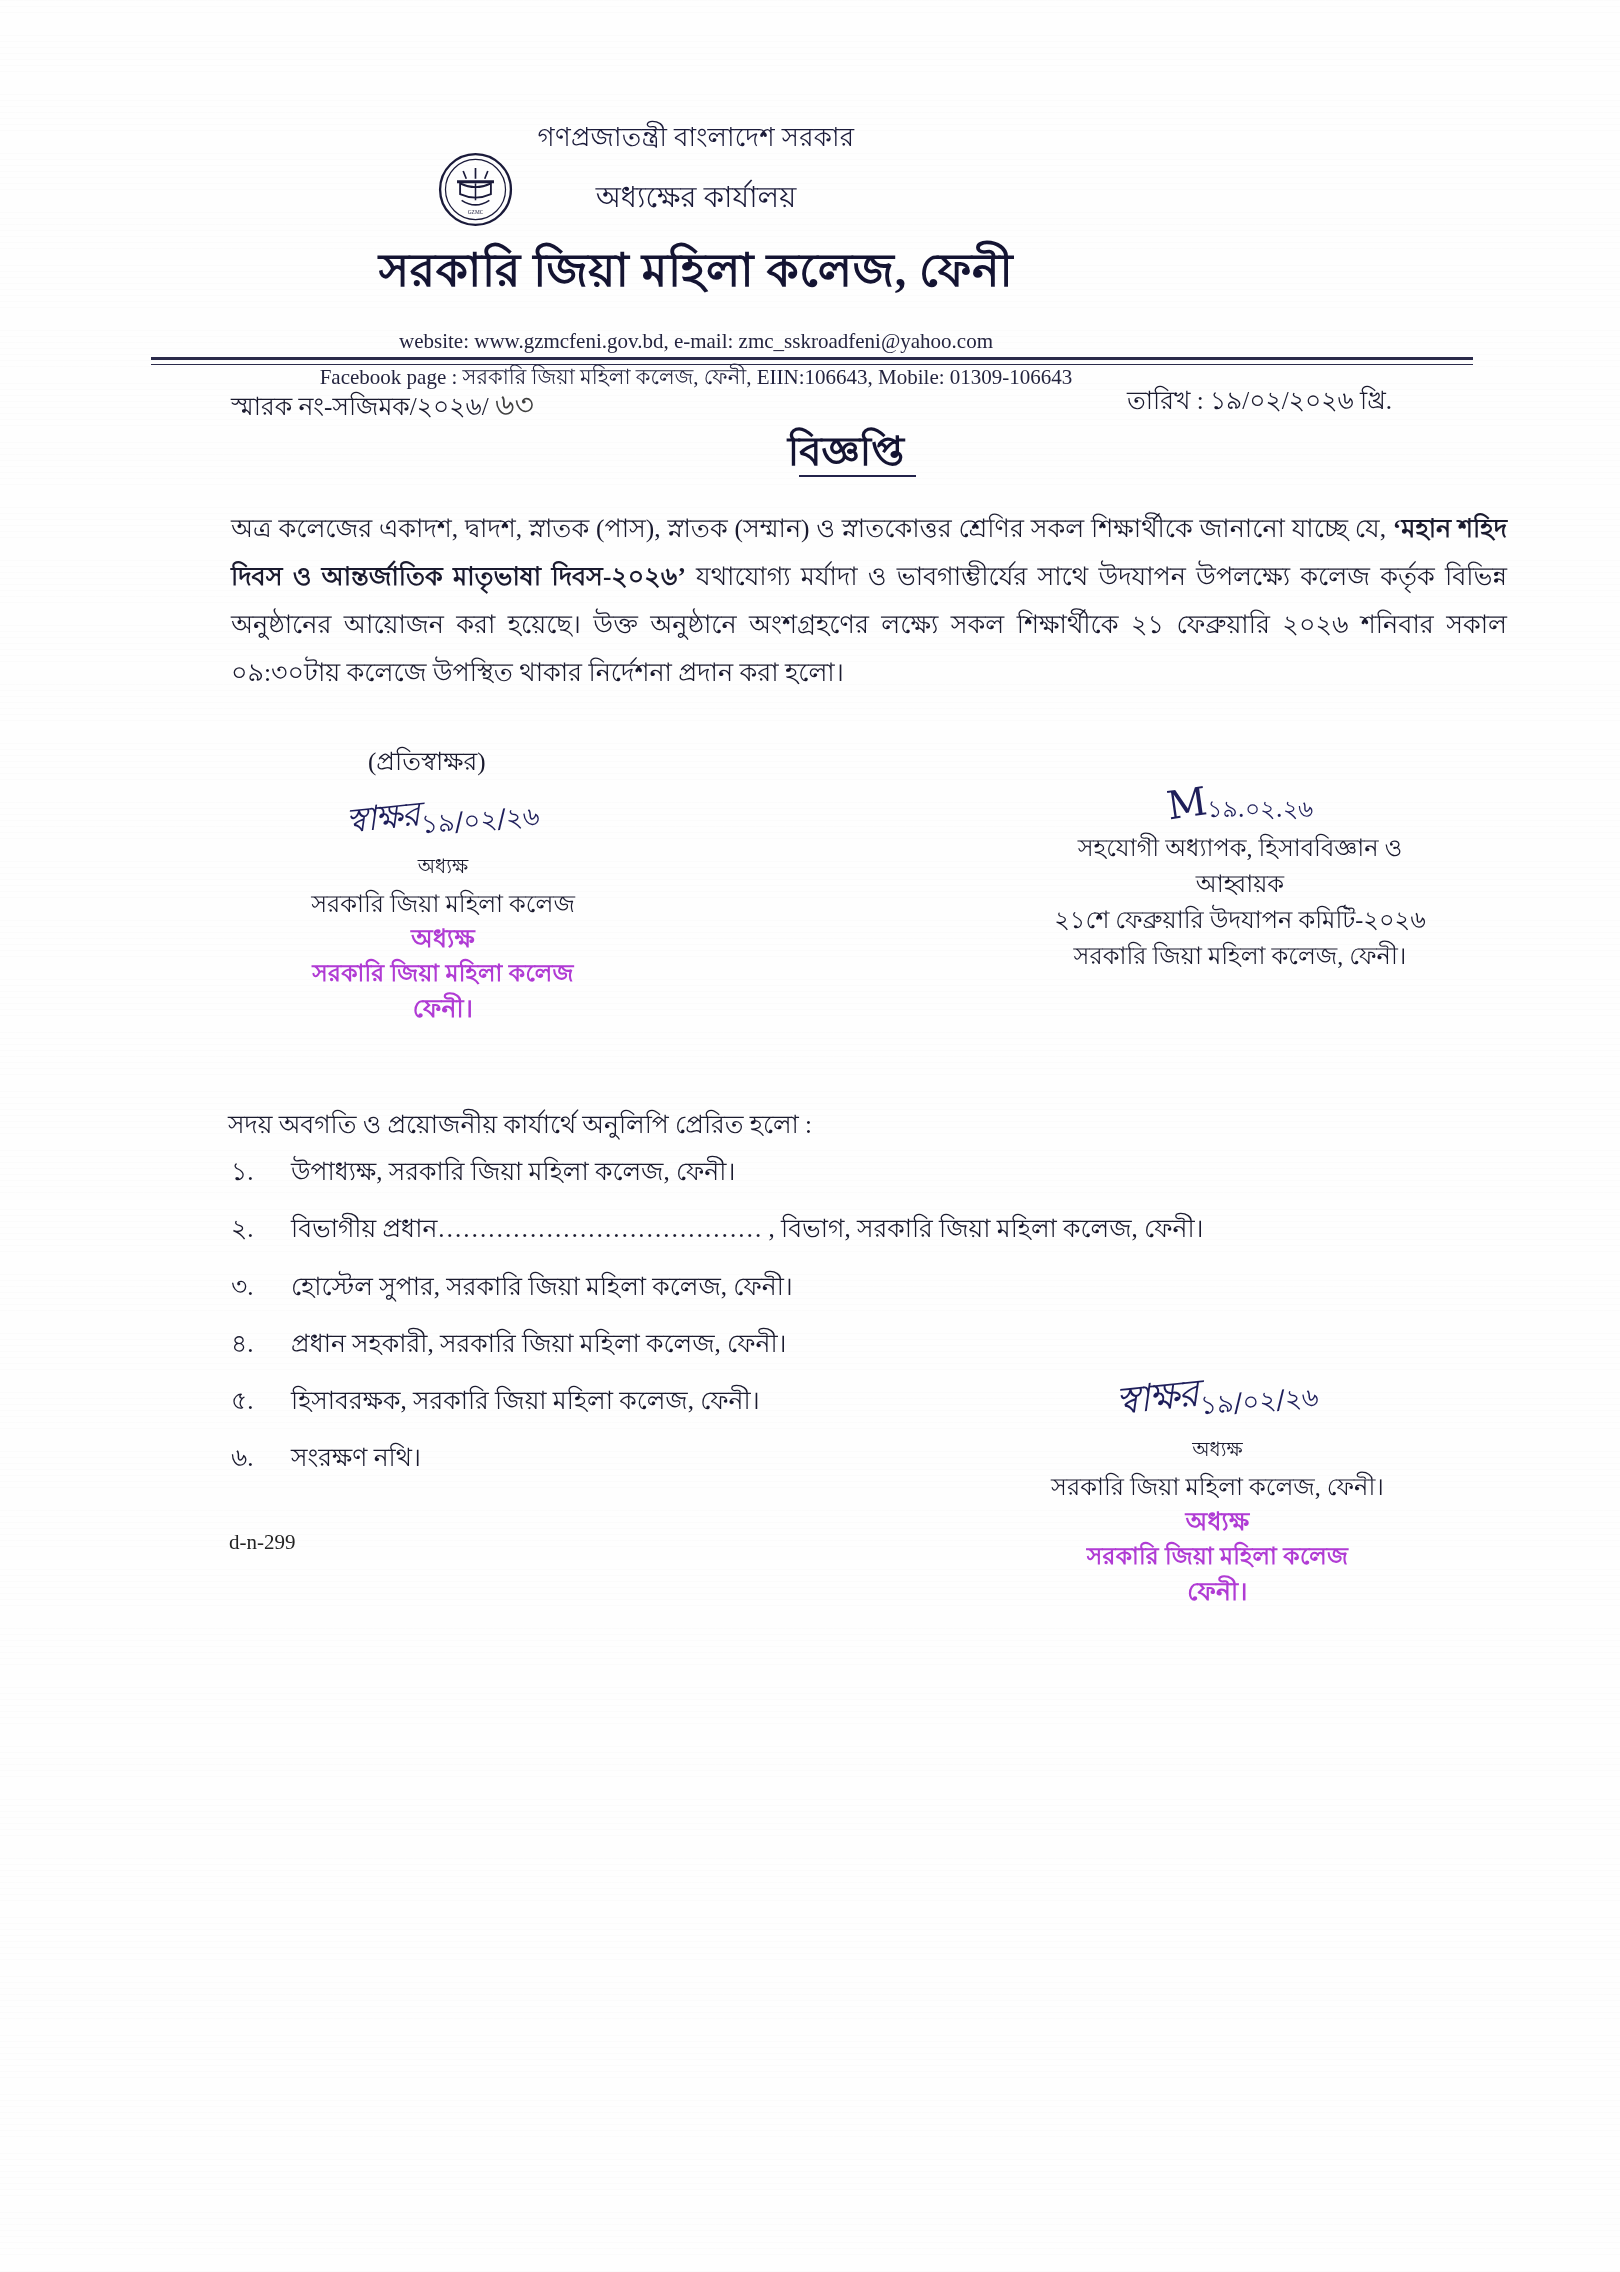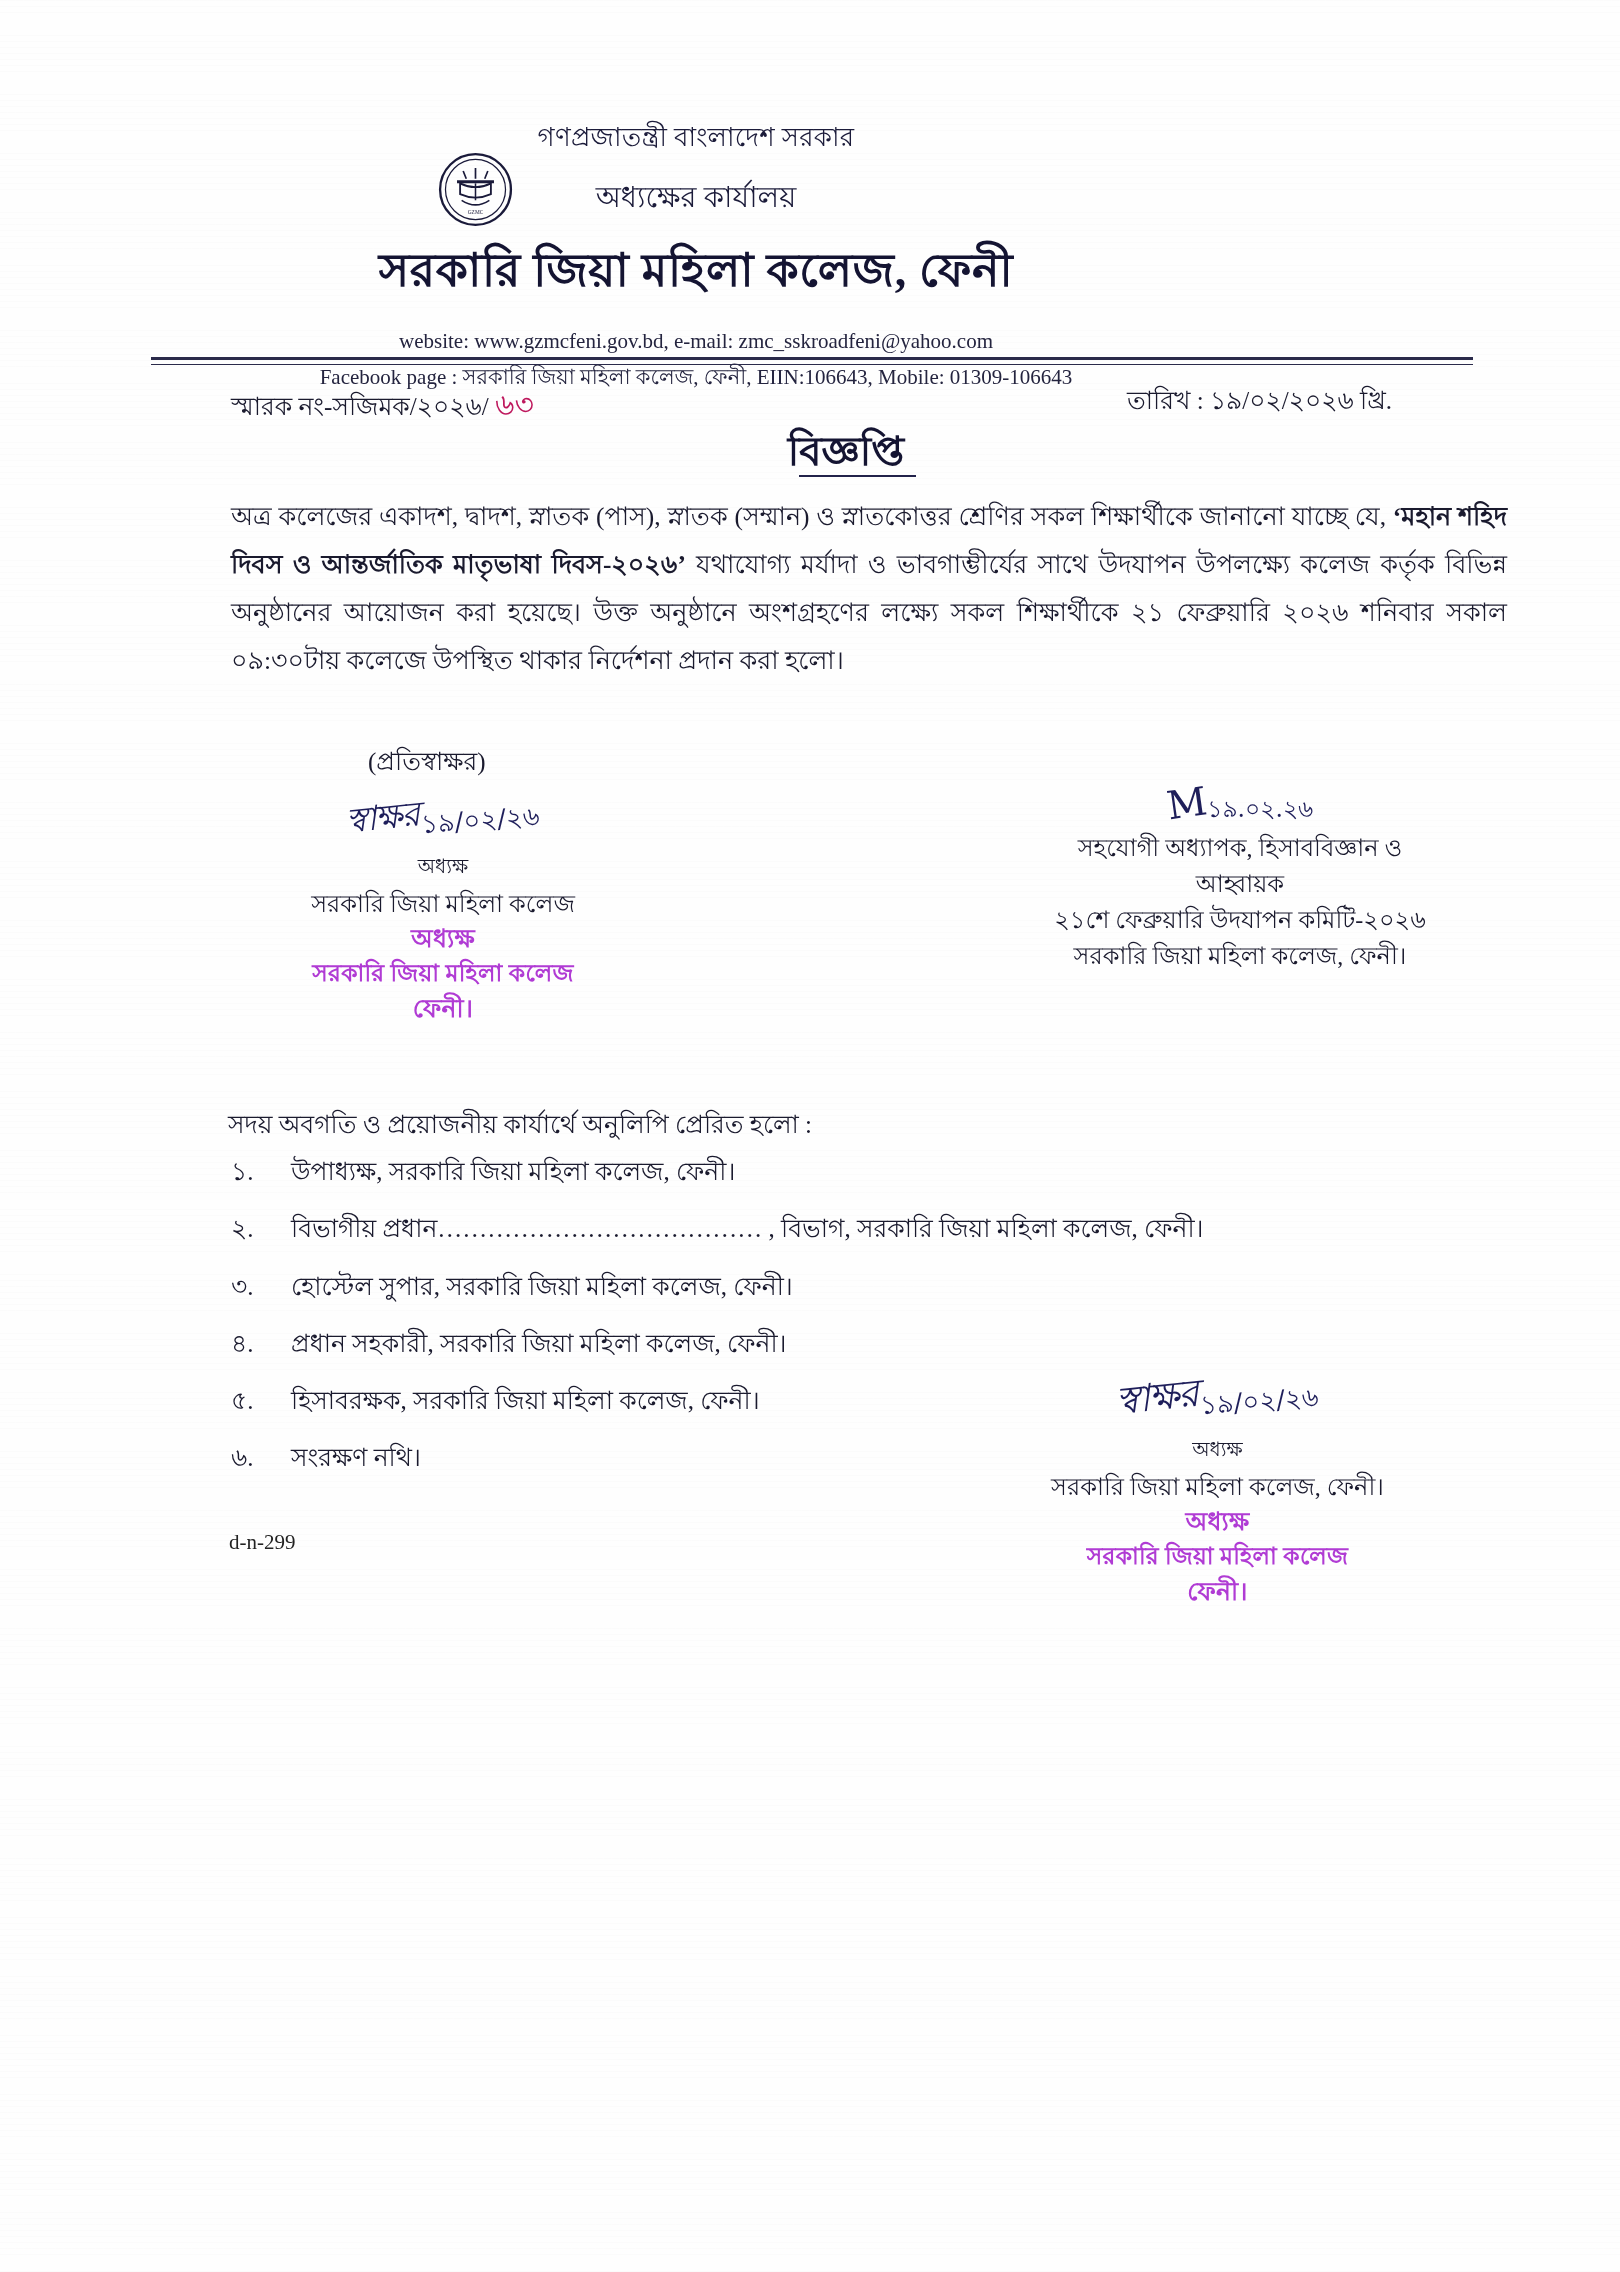--- a/index.html
+++ b/index.html
@@ -104,21 +104,21 @@
   }
   .memo-no {
     position: absolute;
     left: 231px;
     top: 0;
     font-size: 25px;
   }
   .memo-no-hand {
     font-family: "DejaVu Serif", serif;
     font-size: 30px;
-    color: #be185d;
+    color: #404040;
   }
   .memo-date {
     position: absolute;
     right: 228px;
     top: 0;
     font-size: 25px;
   }
 
   .title {
     position: absolute;
@@ -135,21 +135,21 @@
     position: absolute;
     top: 475px;
     left: 799px;
     width: 117px;
     height: 2px;
     background: #22224a;
   }
 
   .body-text {
     position: absolute;
-    top: 492px;
+    top: 504px;
     left: 231px;
     width: 1276px;
     font-size: 25.4px;
     line-height: 48px;
     text-align: justify;
     text-justify: inter-word;
   }
   .body-text b { font-weight: bold; }
 
   .protisakkhor {

